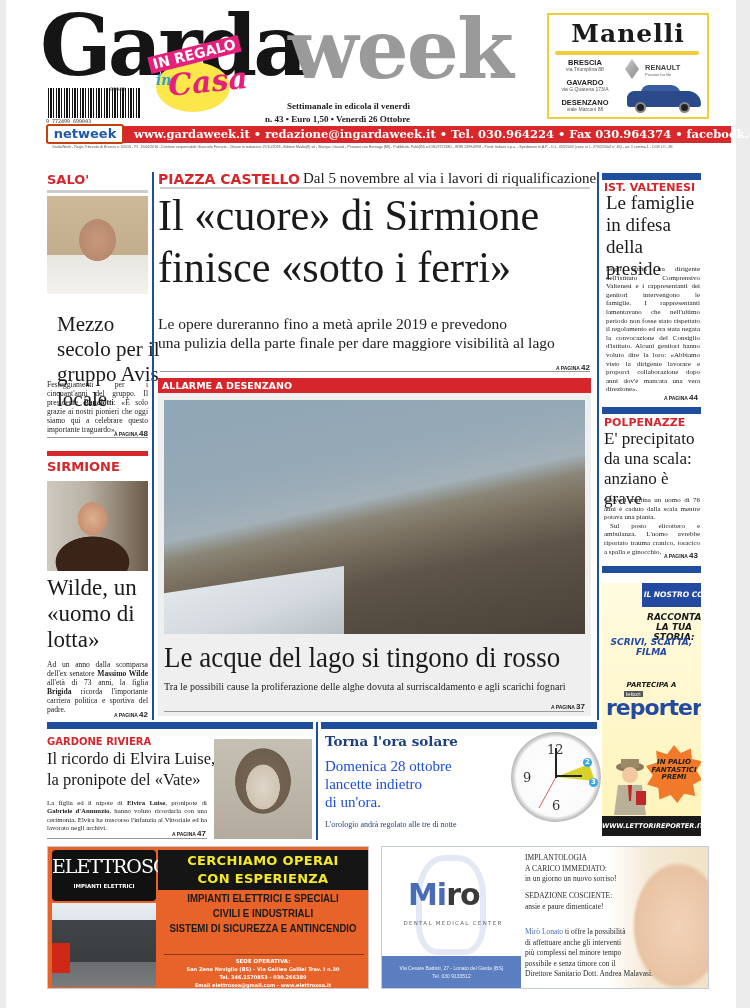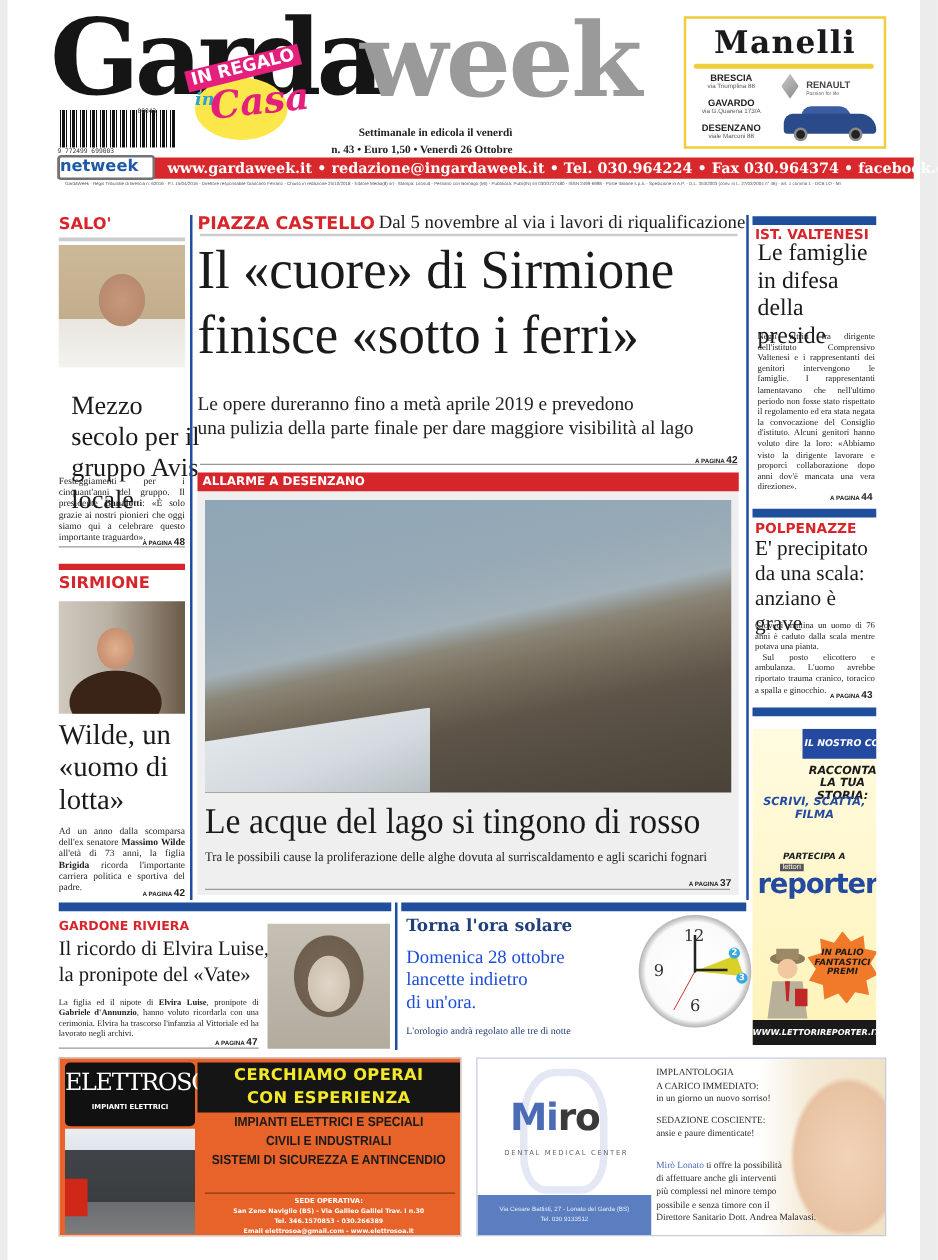--- a/index.html
+++ b/index.html
@@ -32,21 +32,21 @@
   .renault { position: absolute; left: 76px; top: 44px; width: 78px; height: 22px; }
   .renault-diamond { position: absolute; left: 0; top: 0; width: 14px; height: 20px; background: linear-gradient(135deg,#ccc,#888); clip-path: polygon(50% 0,100% 50%,50% 100%,0 50%); }
   .renault-text { position: absolute; left: 20px; top: 4px; font-family: "Liberation Sans", sans-serif; font-weight: bold; font-size: 7.5px; color: #444; }
   .renault-sub { position: absolute; left: 20px; top: 13px; font-family: "Liberation Sans", sans-serif; font-size: 4px; color: #666; }
   .car { position: absolute; left: 78px; top: 70px; width: 74px; height: 28px; }
   .car-body { position: absolute; left: 0; top: 6px; width: 74px; height: 16px; background: #2b4a8a; border-radius: 10px 18px 4px 4px; }
   .car-roof { position: absolute; left: 14px; top: 0; width: 40px; height: 10px; background: #3a5ca0; border-radius: 8px 10px 0 0; }
   .car-wheel { position: absolute; top: 17px; width: 11px; height: 11px; background: #222; border-radius: 50%; border: 2px solid #888; }
 
   .netweek-bar { position: absolute; left: 46px; top: 126px; width: 685px; height: 17px; background: #d8282c; }
-  .netweek-logo { position: absolute; left: 46px; top: 124px; width: 78px; height: 20px; background: #fff; border: 2px solid #737373; border-radius: 3px; color: #1f5aa8; font-family: "DejaVu Sans", sans-serif; font-weight: bold; font-size: 13px; line-height: 16px; }
+  .netweek-logo { position: absolute; left: 46px; top: 124px; width: 78px; height: 20px; background: #fff; border: 2px solid #c2410c; border-radius: 3px; color: #1f5aa8; font-family: "DejaVu Sans", sans-serif; font-weight: bold; font-size: 13px; line-height: 16px; text-align: center; }
   .netweek-text { position: absolute; left: 134px; top: 126px; font-family: "DejaVu Serif", serif; font-weight: bold; font-size: 11.5px; color: #fff; line-height: 17px; white-space: nowrap; }
   .legal { position: absolute; left: 52px; top: 145px; width: 680px; font-family: "Liberation Sans", sans-serif; font-size: 3.6px; color: #555; white-space: nowrap; overflow: hidden; }
 
   
   .section-label { font-family: "DejaVu Sans", sans-serif; font-weight: bold; color: #d7262b; }
   .rule-top { position: absolute; height: 3px; background: #ccc; }
   .rule-blue { position: absolute; height: 7px; background: #1f4f9c; }
   .rule-red { position: absolute; height: 7px; background: #d7262b; }
   .col-title { font-family: "Liberation Serif", serif; color: #1a1a1a; line-height: 1.12; }
   .body-text { font-family: "Liberation Serif", serif; font-size: 7.6px; line-height: 1.18; color: #222; text-align: justify; }

